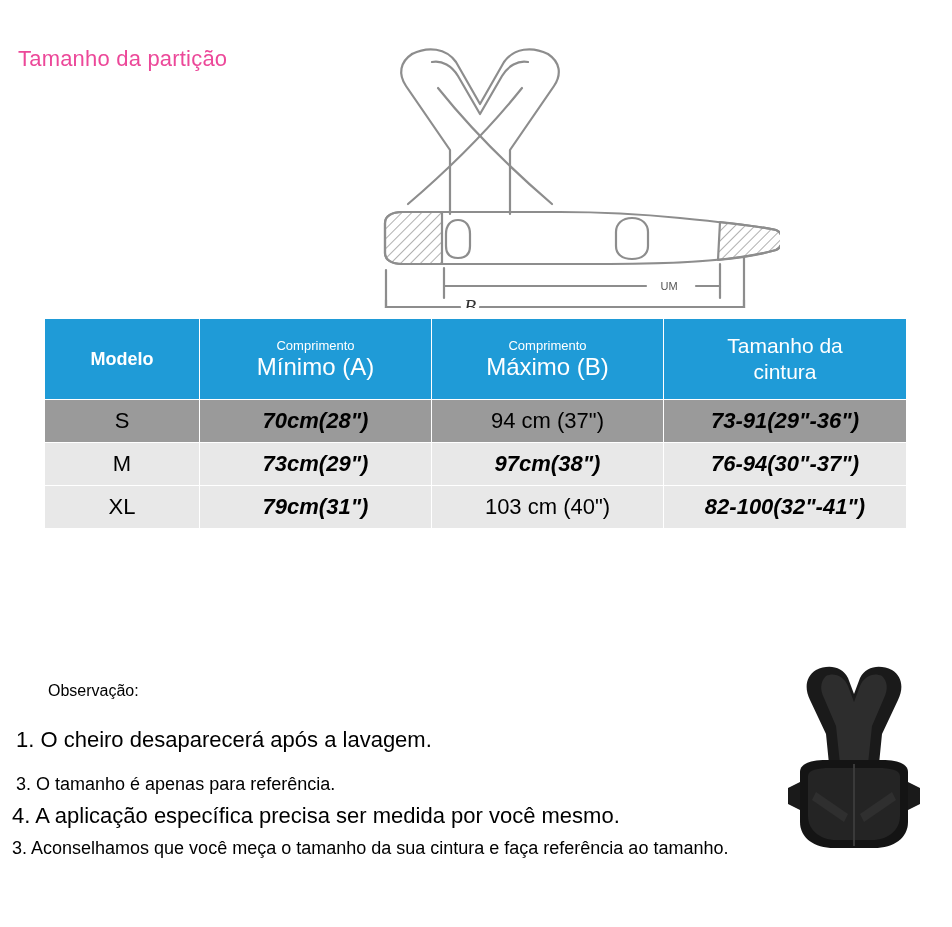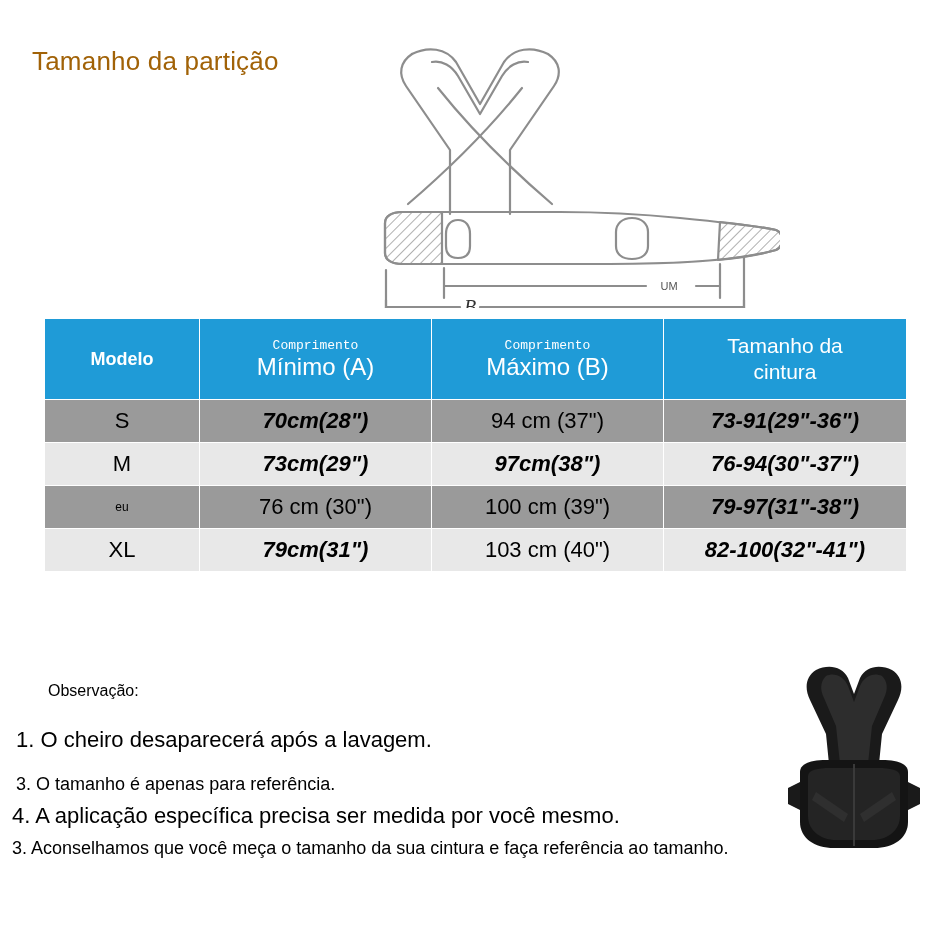--- a/index.html
+++ b/index.html
@@ -12,24 +12,24 @@
     height: 927px;
     position: relative;
     font-family: "Liberation Sans", sans-serif;
     color: #111;
     overflow: hidden;
   }
 
   
   .title {
     position: absolute;
-    left: 32px;
+    left: 18px;
     top: 46px;
-    font-size: 26px;
-    color: #a16207;
+    font-size: 22px;
+    color: #ec4899;
     letter-spacing: .2px;
   }
 
   
   .diagram {
     position: absolute;
     left: 180px;
     top: 18px;
     width: 600px;
     height: 290px;
@@ -54,21 +54,20 @@
   }
   .size-table th.modelo {
     font-size: 18px;
     font-weight: bold;
   }
   .size-table th .small-line {
     display: block;
     font-size: 13px;
     font-weight: normal;
     line-height: 15px;
-    font-family: Liberation Mono, monospace;
   }
   .size-table th .big-line {
     display: block;
     font-size: 24px;
     line-height: 28px;
   }
   .size-table th.waist {
     font-size: 21px;
     line-height: 26px;
   }
@@ -211,26 +210,20 @@
       <td class="italic">70cm(28")</td>
       <td class="plain">94 cm (37")</td>
       <td class="italic">73-91(29"-36")</td>
     </tr>
     <tr class="row-light">
       <td class="model-cell plain">M</td>
       <td class="italic">73cm(29")</td>
       <td class="italic">97cm(38")</td>
       <td class="italic">76-94(30"-37")</td>
     </tr>
-    <tr class="row-dark">
-      <td class="tiny plain">eu</td>
-      <td class="plain">76 cm (30")</td>
-      <td class="plain">100 cm (39")</td>
-      <td class="italic">79-97(31"-38")</td>
-    </tr>
     <tr class="row-light">
       <td class="model-cell plain">XL</td>
       <td class="italic">79cm(31")</td>
       <td class="plain">103 cm (40")</td>
       <td class="italic">82-100(32"-41")</td>
     </tr>
   </tbody>
 </table>
 
 <div class="obs-label">Observação:</div>

